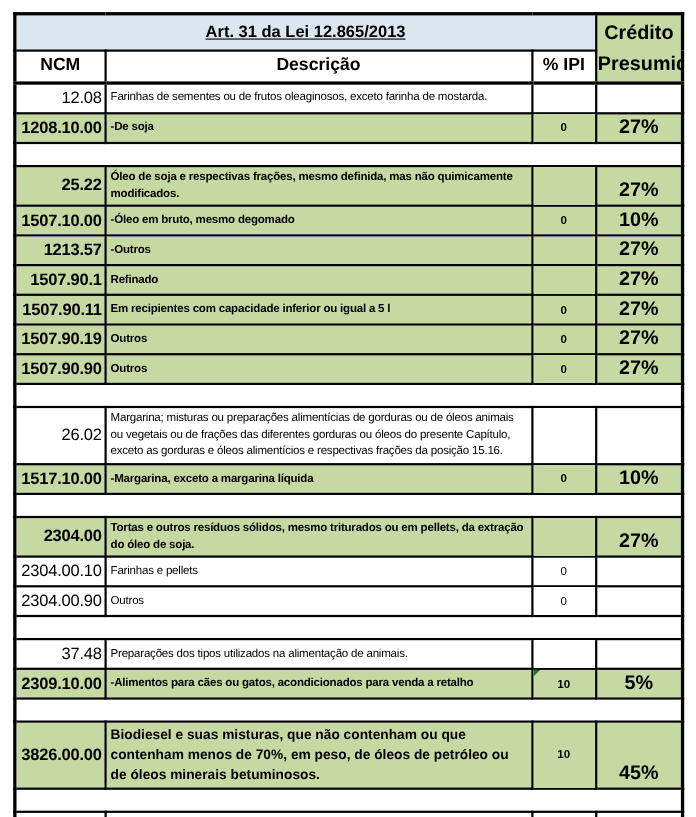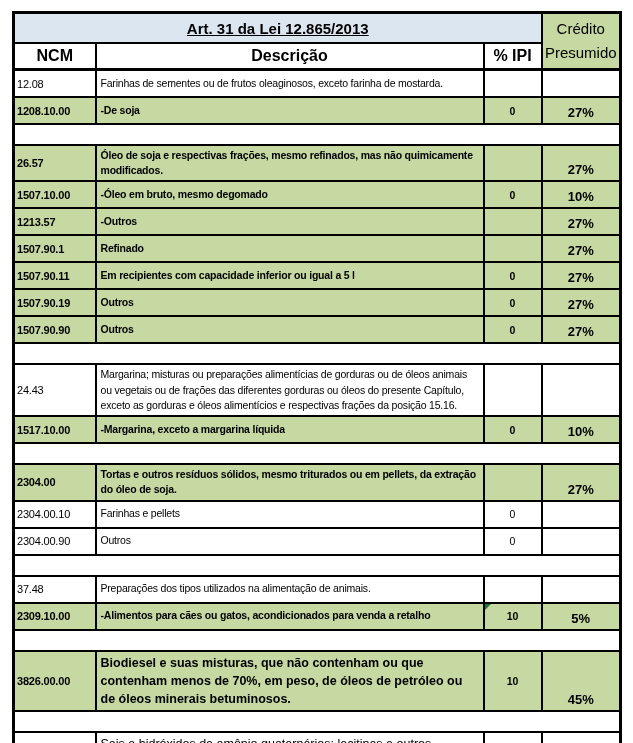--- a/index.html
+++ b/index.html
@@ -37,34 +37,34 @@
     background:#ffffff;
     text-align:center;
     font-weight:bold;
     font-size:16px;
     height:22px;
     border-bottom:3px solid var(--border);
   }
   .credito-header{
     background:var(--green);
     text-align:center;
-    font-weight:normal;
-    font-size:15px;
+    font-weight:bold;
+    font-size:18px;
     line-height:1.6;
     border-bottom:3px solid var(--border);
     vertical-align:middle;
   }
   
   tbody td{height:21px;}
   .bg-green td{background:var(--green);font-weight:bold;}
   .bg-white td{background:#ffffff;}
   .ncm-cell{
-    text-align:left;
-    vertical-align:middle;
-    font-size:11px;
+    text-align:right;
+    vertical-align:middle;
+    font-size:15px;
     letter-spacing:-0.2px;
     padding:1px 2px;
   }
   .description-cell{
     text-align:left;
     vertical-align:middle;
     font-size:10.5px;
     letter-spacing:-0.2px;
     line-height:1.45;
     padding:2px 4px;
@@ -75,21 +75,21 @@
     text-align:center;
     vertical-align:middle;
     font-size:10.5px;
     position:relative;
     padding:1px 2px;
   }
   .credito-cell{
     text-align:center;
     vertical-align:bottom;
     font-weight:bold;
-    font-size:13px;
+    font-size:18px;
     padding:1px 2px 3px 2px;
   }
   .comment-marker{
     position:absolute;
     top:0;left:0;
     width:0;height:0;
     border-top:6px solid var(--marker);
     border-right:6px solid transparent;
   }
   
@@ -137,22 +137,22 @@
         <tr class="bg-green">
           <td class="ncm-cell">1208.10.00</td>
           <td class="description-cell">-De soja</td>
           <td class="ipi-cell">0</td>
           <td class="credito-cell">27%</td>
         </tr>
         <tr>
           <td colspan="4" class="spacer-cell"></td>
         </tr>
         <tr class="bg-green">
-          <td class="ncm-cell">26.57</td>
-          <td class="description-cell">Óleo de soja e respectivas frações, mesmo refinados, mas não quimicamente modificados.</td>
+          <td class="ncm-cell">25.22</td>
+          <td class="description-cell">Óleo de soja e respectivas frações, mesmo definida, mas não quimicamente modificados.</td>
           <td class="ipi-cell"></td>
           <td class="credito-cell">27%</td>
         </tr>
         <tr class="bg-green">
           <td class="ncm-cell">1507.10.00</td>
           <td class="description-cell">-Óleo em bruto, mesmo degomado</td>
           <td class="ipi-cell">0</td>
           <td class="credito-cell">10%</td>
         </tr>
         <tr class="bg-green">
@@ -182,21 +182,21 @@
         <tr class="bg-green">
           <td class="ncm-cell">1507.90.90</td>
           <td class="description-cell">Outros</td>
           <td class="ipi-cell">0</td>
           <td class="credito-cell">27%</td>
         </tr>
         <tr>
           <td colspan="4" class="spacer-cell"></td>
         </tr>
         <tr class="bg-white">
-          <td class="ncm-cell">24.43</td>
+          <td class="ncm-cell">26.02</td>
           <td class="description-cell">Margarina; misturas ou preparações alimentícias de gorduras ou de óleos animais ou vegetais ou de frações das diferentes gorduras ou óleos do presente Capítulo, exceto as gorduras e óleos alimentícios e respectivas frações da posição 15.16.</td>
           <td class="ipi-cell"></td>
           <td class="credito-cell"></td>
         </tr>
         <tr class="bg-green">
           <td class="ncm-cell">1517.10.00</td>
           <td class="description-cell">-Margarina, exceto a margarina líquida</td>
           <td class="ipi-cell">0</td>
           <td class="credito-cell">10%</td>
         </tr>

